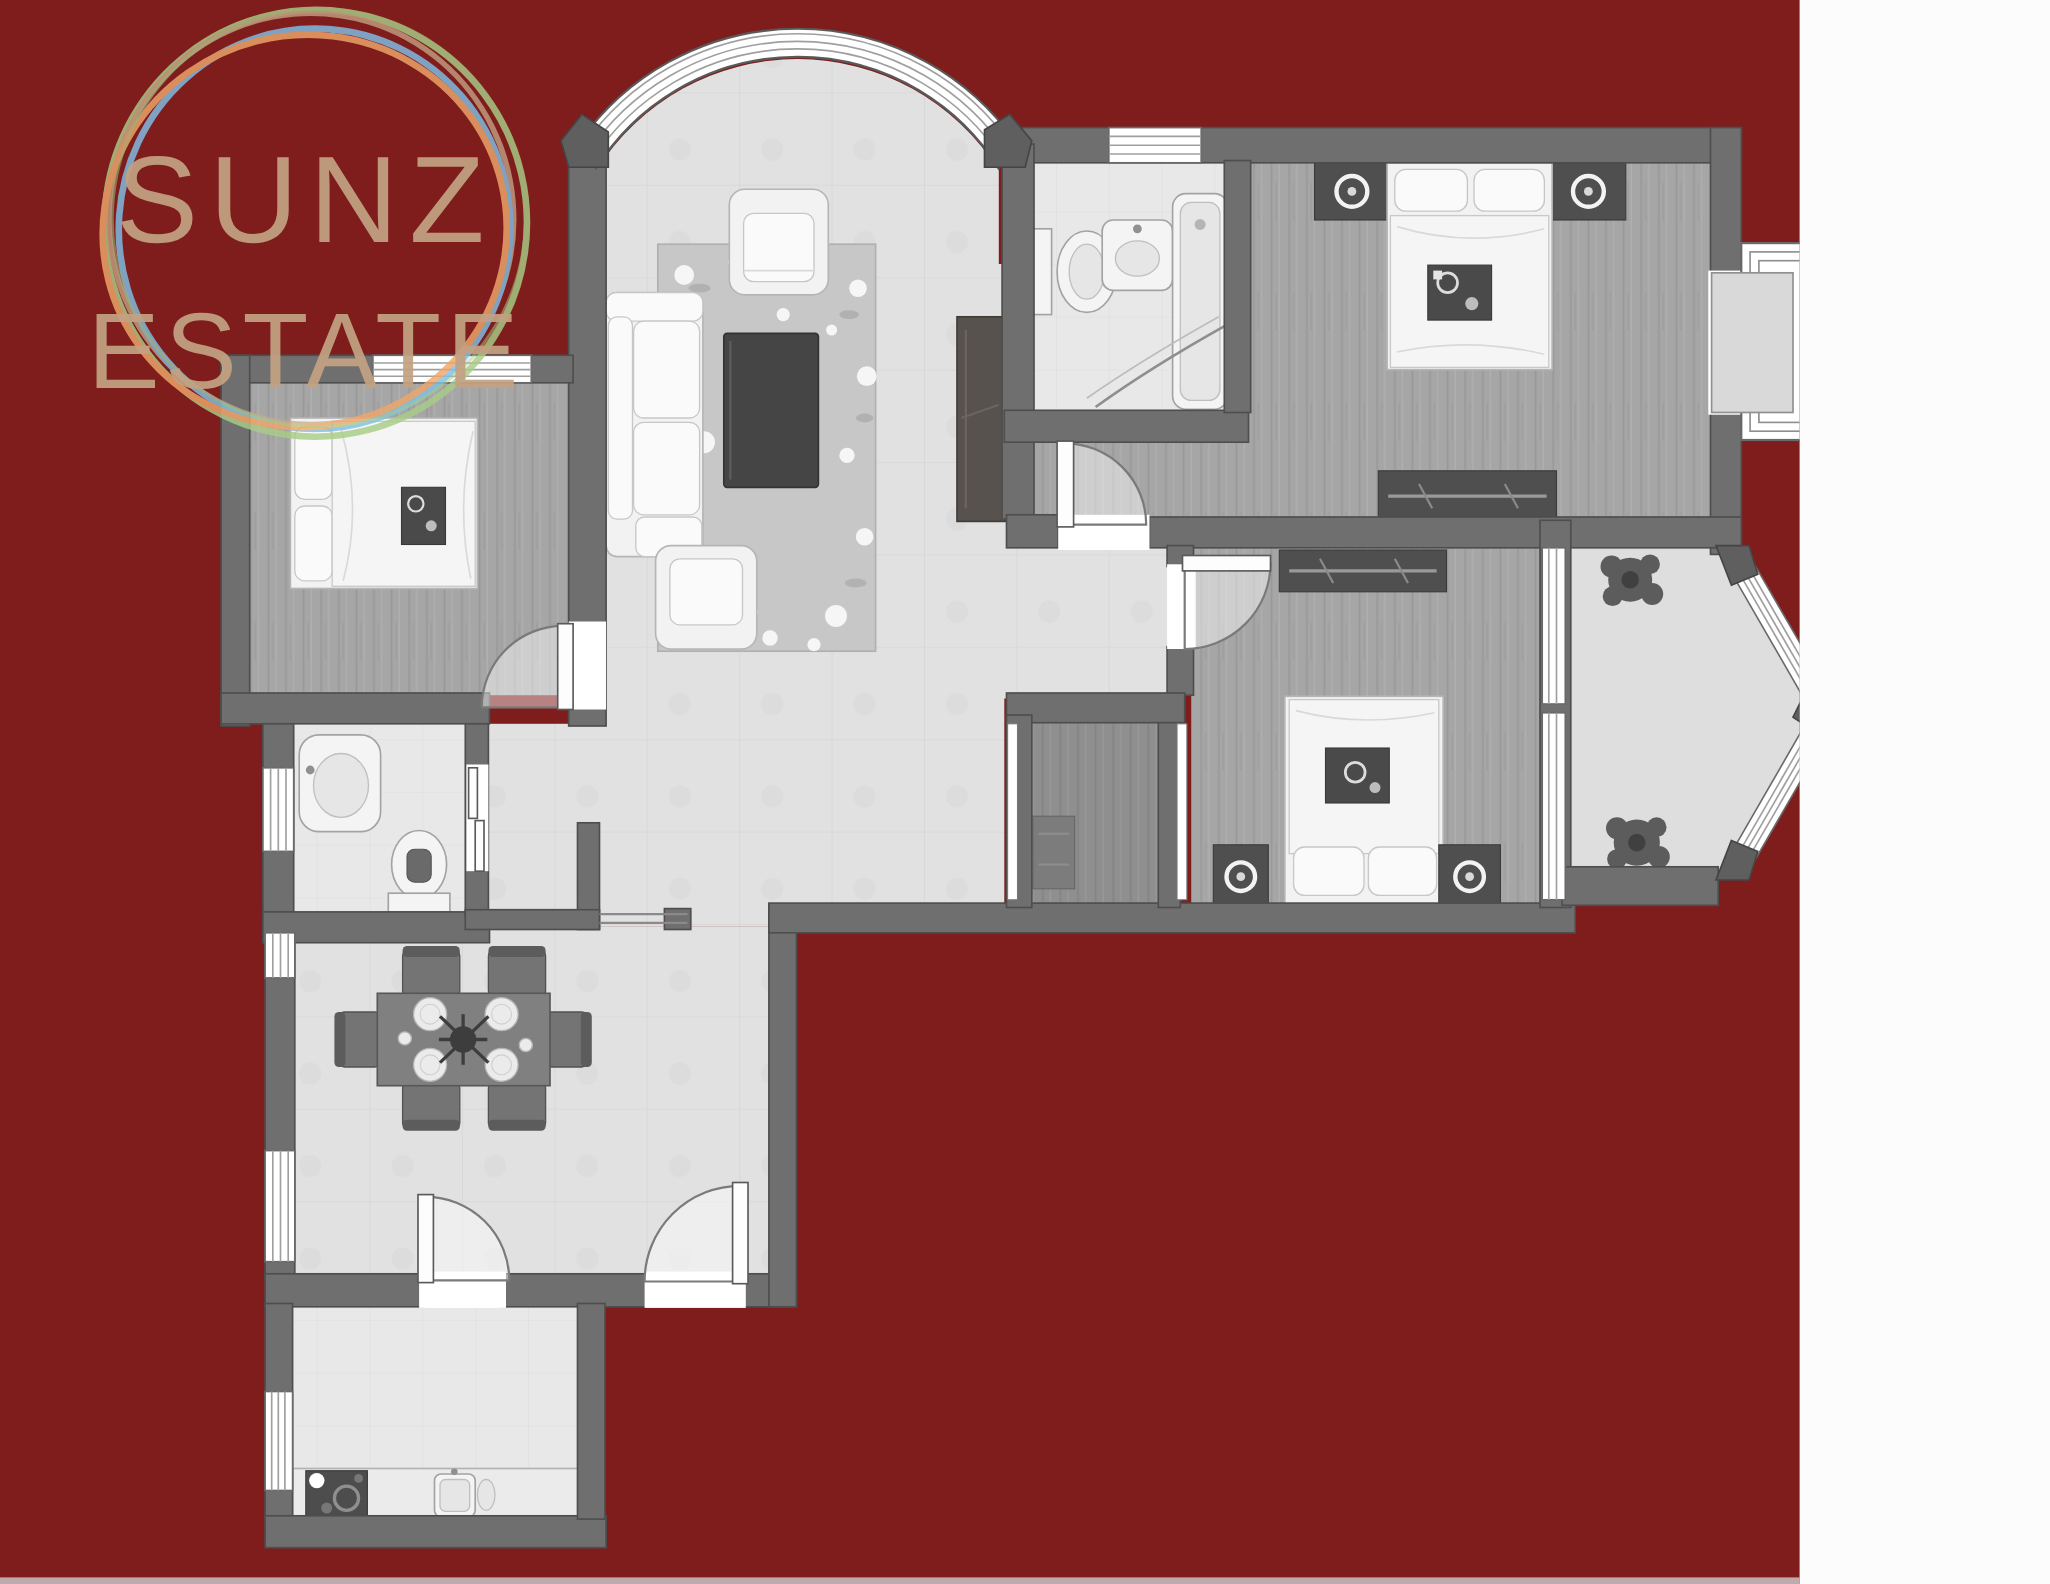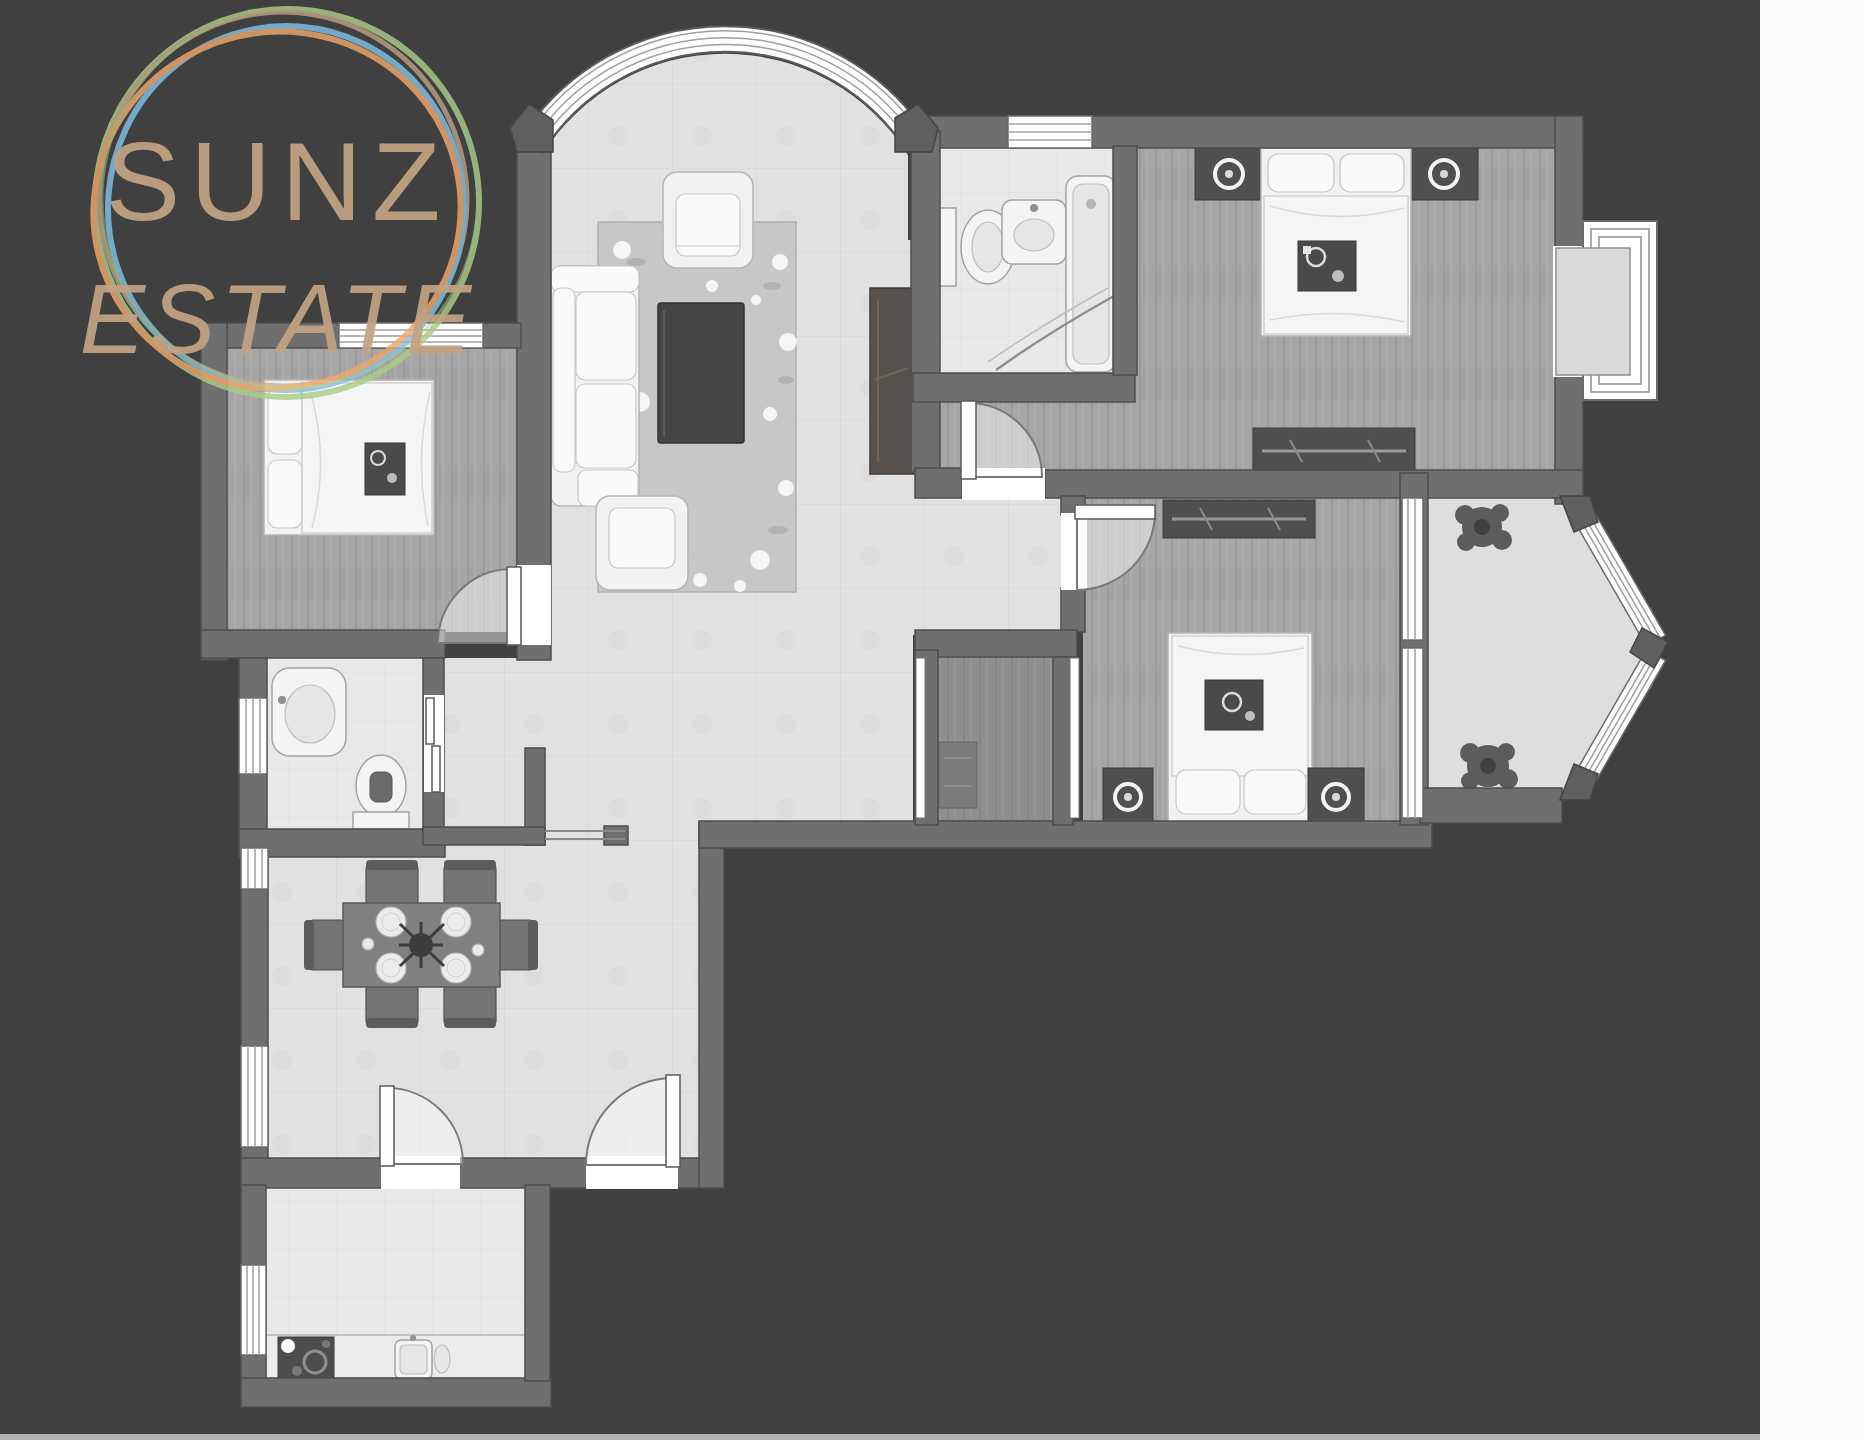--- a/index.html
+++ b/index.html
@@ -1,16 +1,16 @@
 <!DOCTYPE html>
 <html><head>
 <meta charset="utf-8">
 <style>
   html,body{margin:0;padding:0;background:#fcfcfc;}
-  .stage{position:relative;width:1760px;height:1440px;background:#404040;overflow:hidden;
+  .stage{position:relative;width:1636px;height:1440px;background:#7f1d1d;overflow:hidden;
          font-family:"Liberation Sans", sans-serif;}
   svg{position:absolute;left:0;top:0;}
   
   .wall{fill:#6f6f6f;stroke:#4e4e4e;stroke-width:1.5;}
   .post{fill:#5f5f5f;stroke:#454545;stroke-width:1.5;}
   .win{fill:#ffffff;stroke:#6a6a6a;stroke-width:1.5;}
   .winline{stroke:#9f9f9f;stroke-width:1.5;fill:none;}
   .gap{fill:#ffffff;stroke:none;}
   .leaf{fill:#fdfdfd;stroke:#5a5a5a;stroke-width:1.5;}
   .arc{fill:rgba(255,255,255,0.45);stroke:#7a7a7a;stroke-width:2;}
@@ -22,21 +22,21 @@
   .chair{fill:#747474;stroke:#525252;stroke-width:1.2;}
   .chairbar{fill:#5c5c5c;stroke:none;}
   .rail{stroke:#8a8a8a;stroke-width:2;fill:none;}
   .ring{fill:none;stroke:#f3f3f3;stroke-width:4;}
   .foldl{stroke:#d9d9d9;stroke-width:1.5;fill:none;}
   
   .logo{position:absolute;left:0;top:0;width:620px;height:520px;pointer-events:none;}
   .logo-rings{position:absolute;left:40px;top:-38px;opacity:.82;}
   .logo-text{position:absolute;left:48px;width:460px;text-align:center;color:#c3a283;opacity:.93;}
   .l1{top:126px;font-size:112px;line-height:112px;letter-spacing:10px;font-weight:400;}
-  .l2{top:270px;font-size:98px;line-height:98px;letter-spacing:5px;font-weight:400;font-style:italic;}
+  .l2{top:270px;font-size:98px;line-height:98px;letter-spacing:5px;font-weight:400;}
   .lsub{top:406px;font-size:27px;line-height:30px;letter-spacing:10px;color:#cfc2b2;opacity:.9;}
 </style>
 </head>
 <body>
 
 <div class="stage">
 
 <svg width="1864" height="1440" viewBox="0 0 1864 1440">
   <defs>
     <pattern id="woodA" width="16" height="100" patternUnits="userSpaceOnUse">

